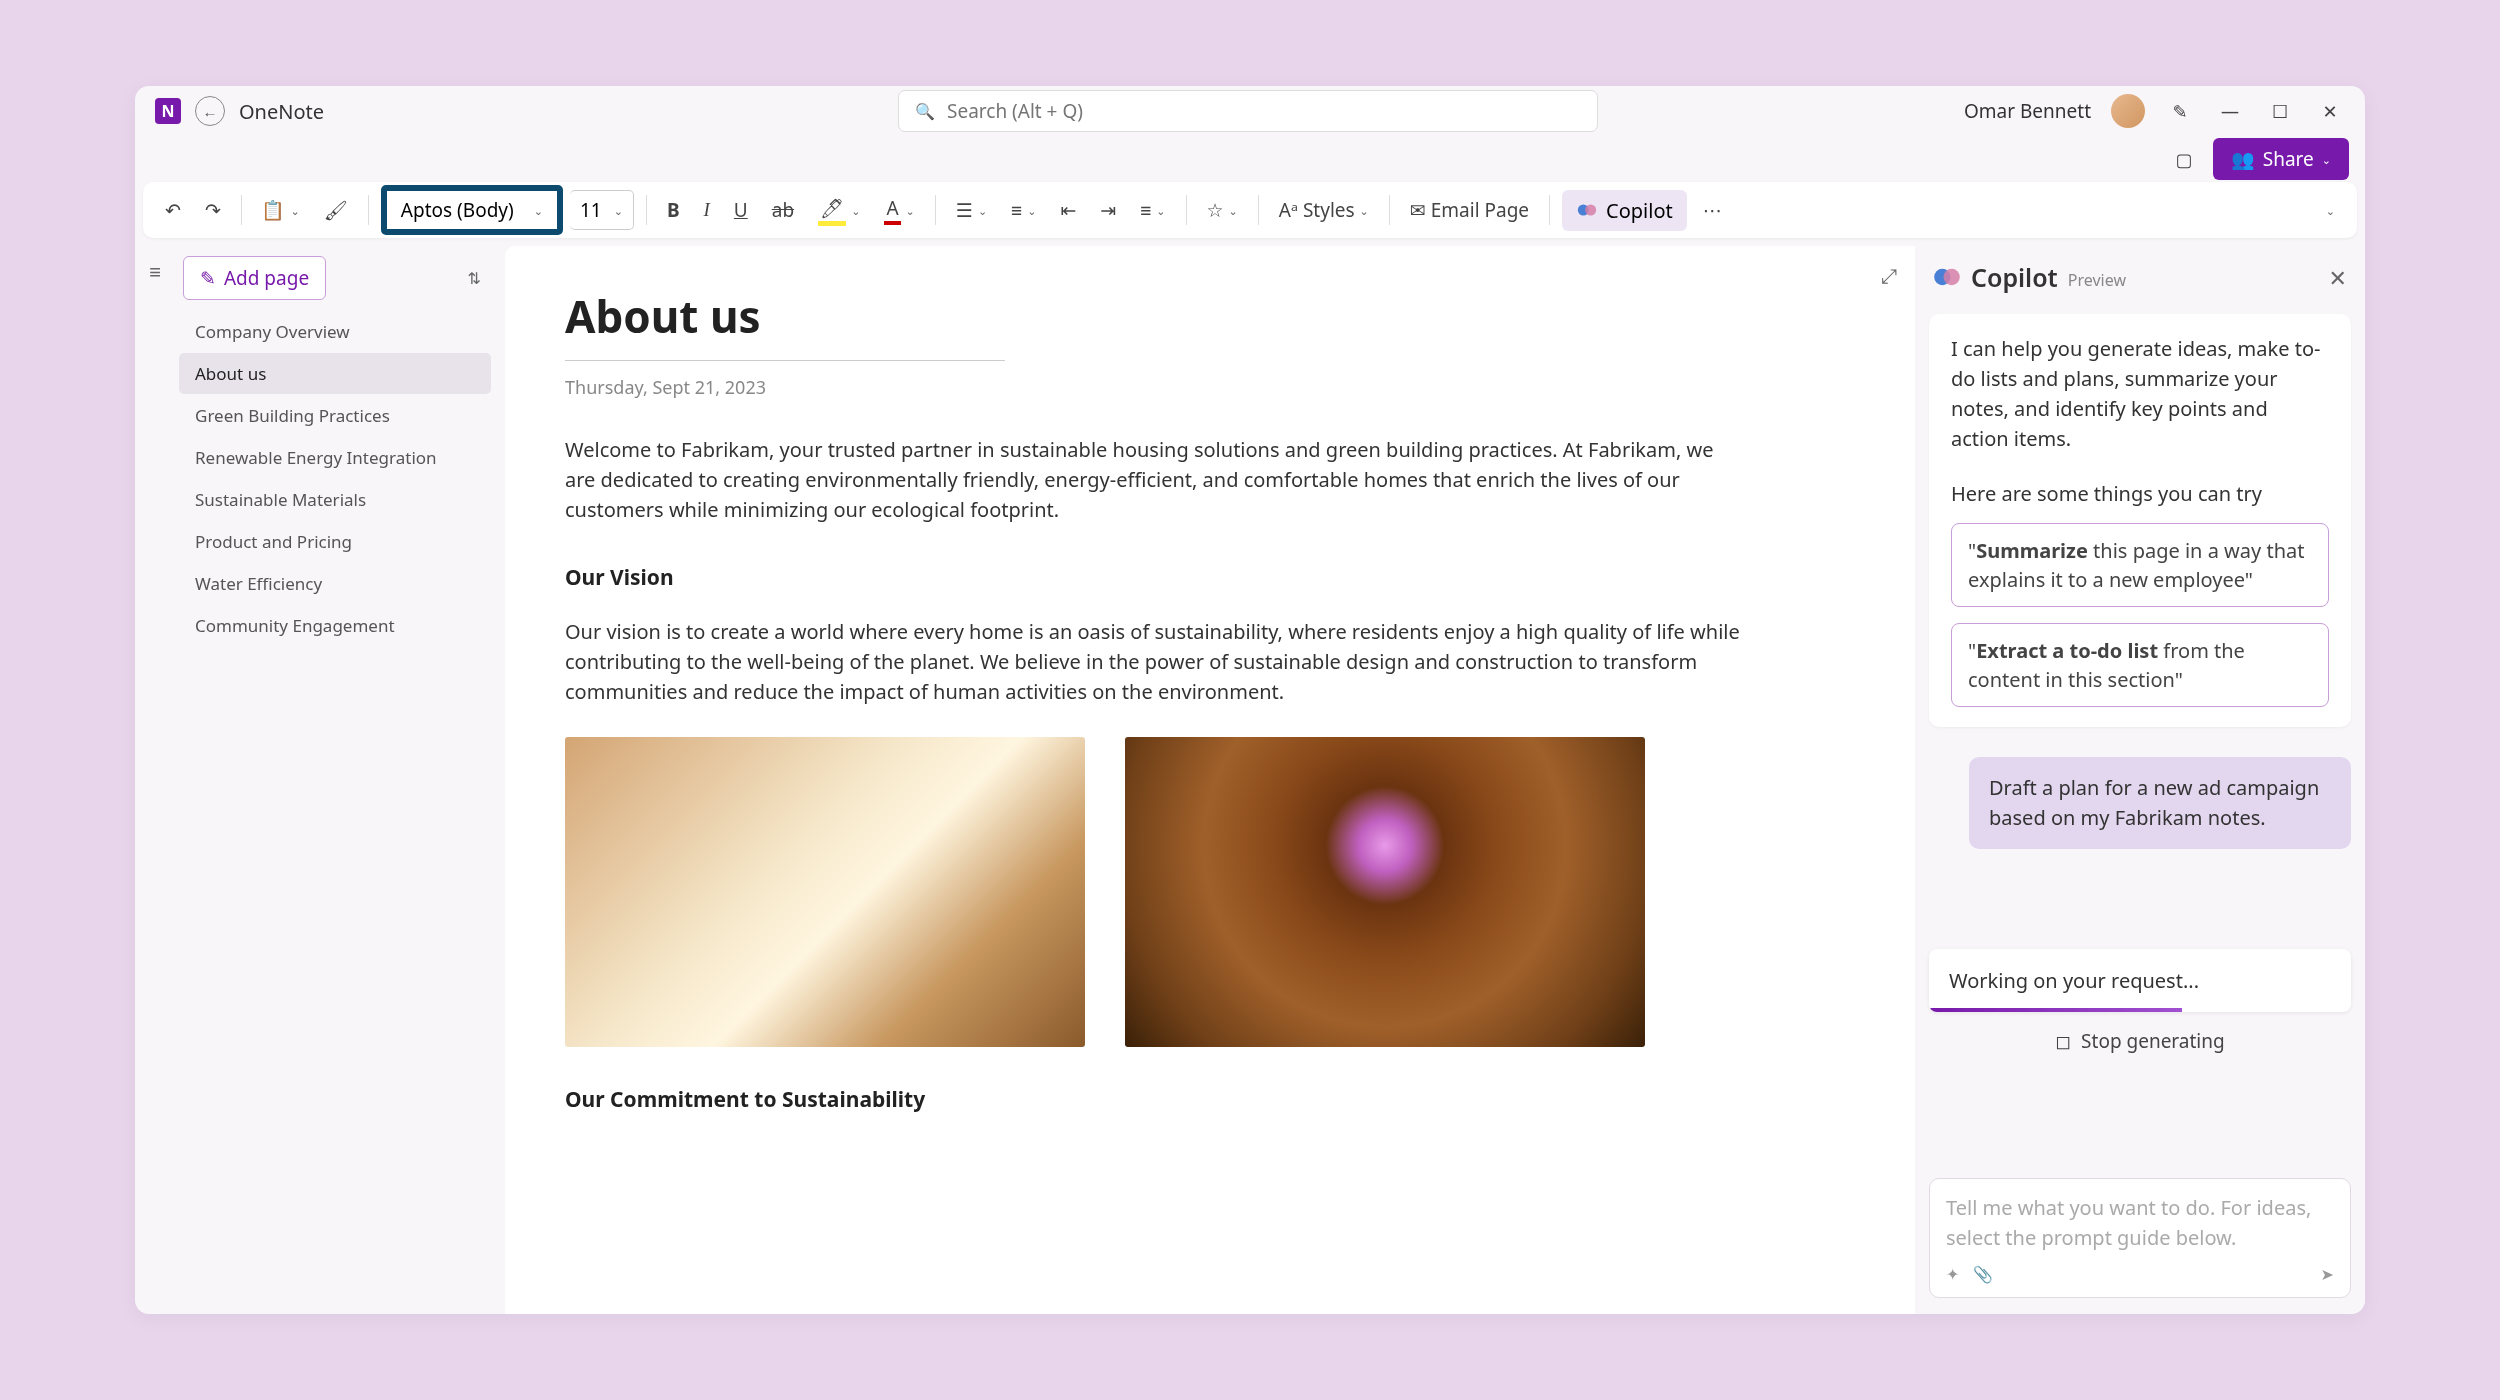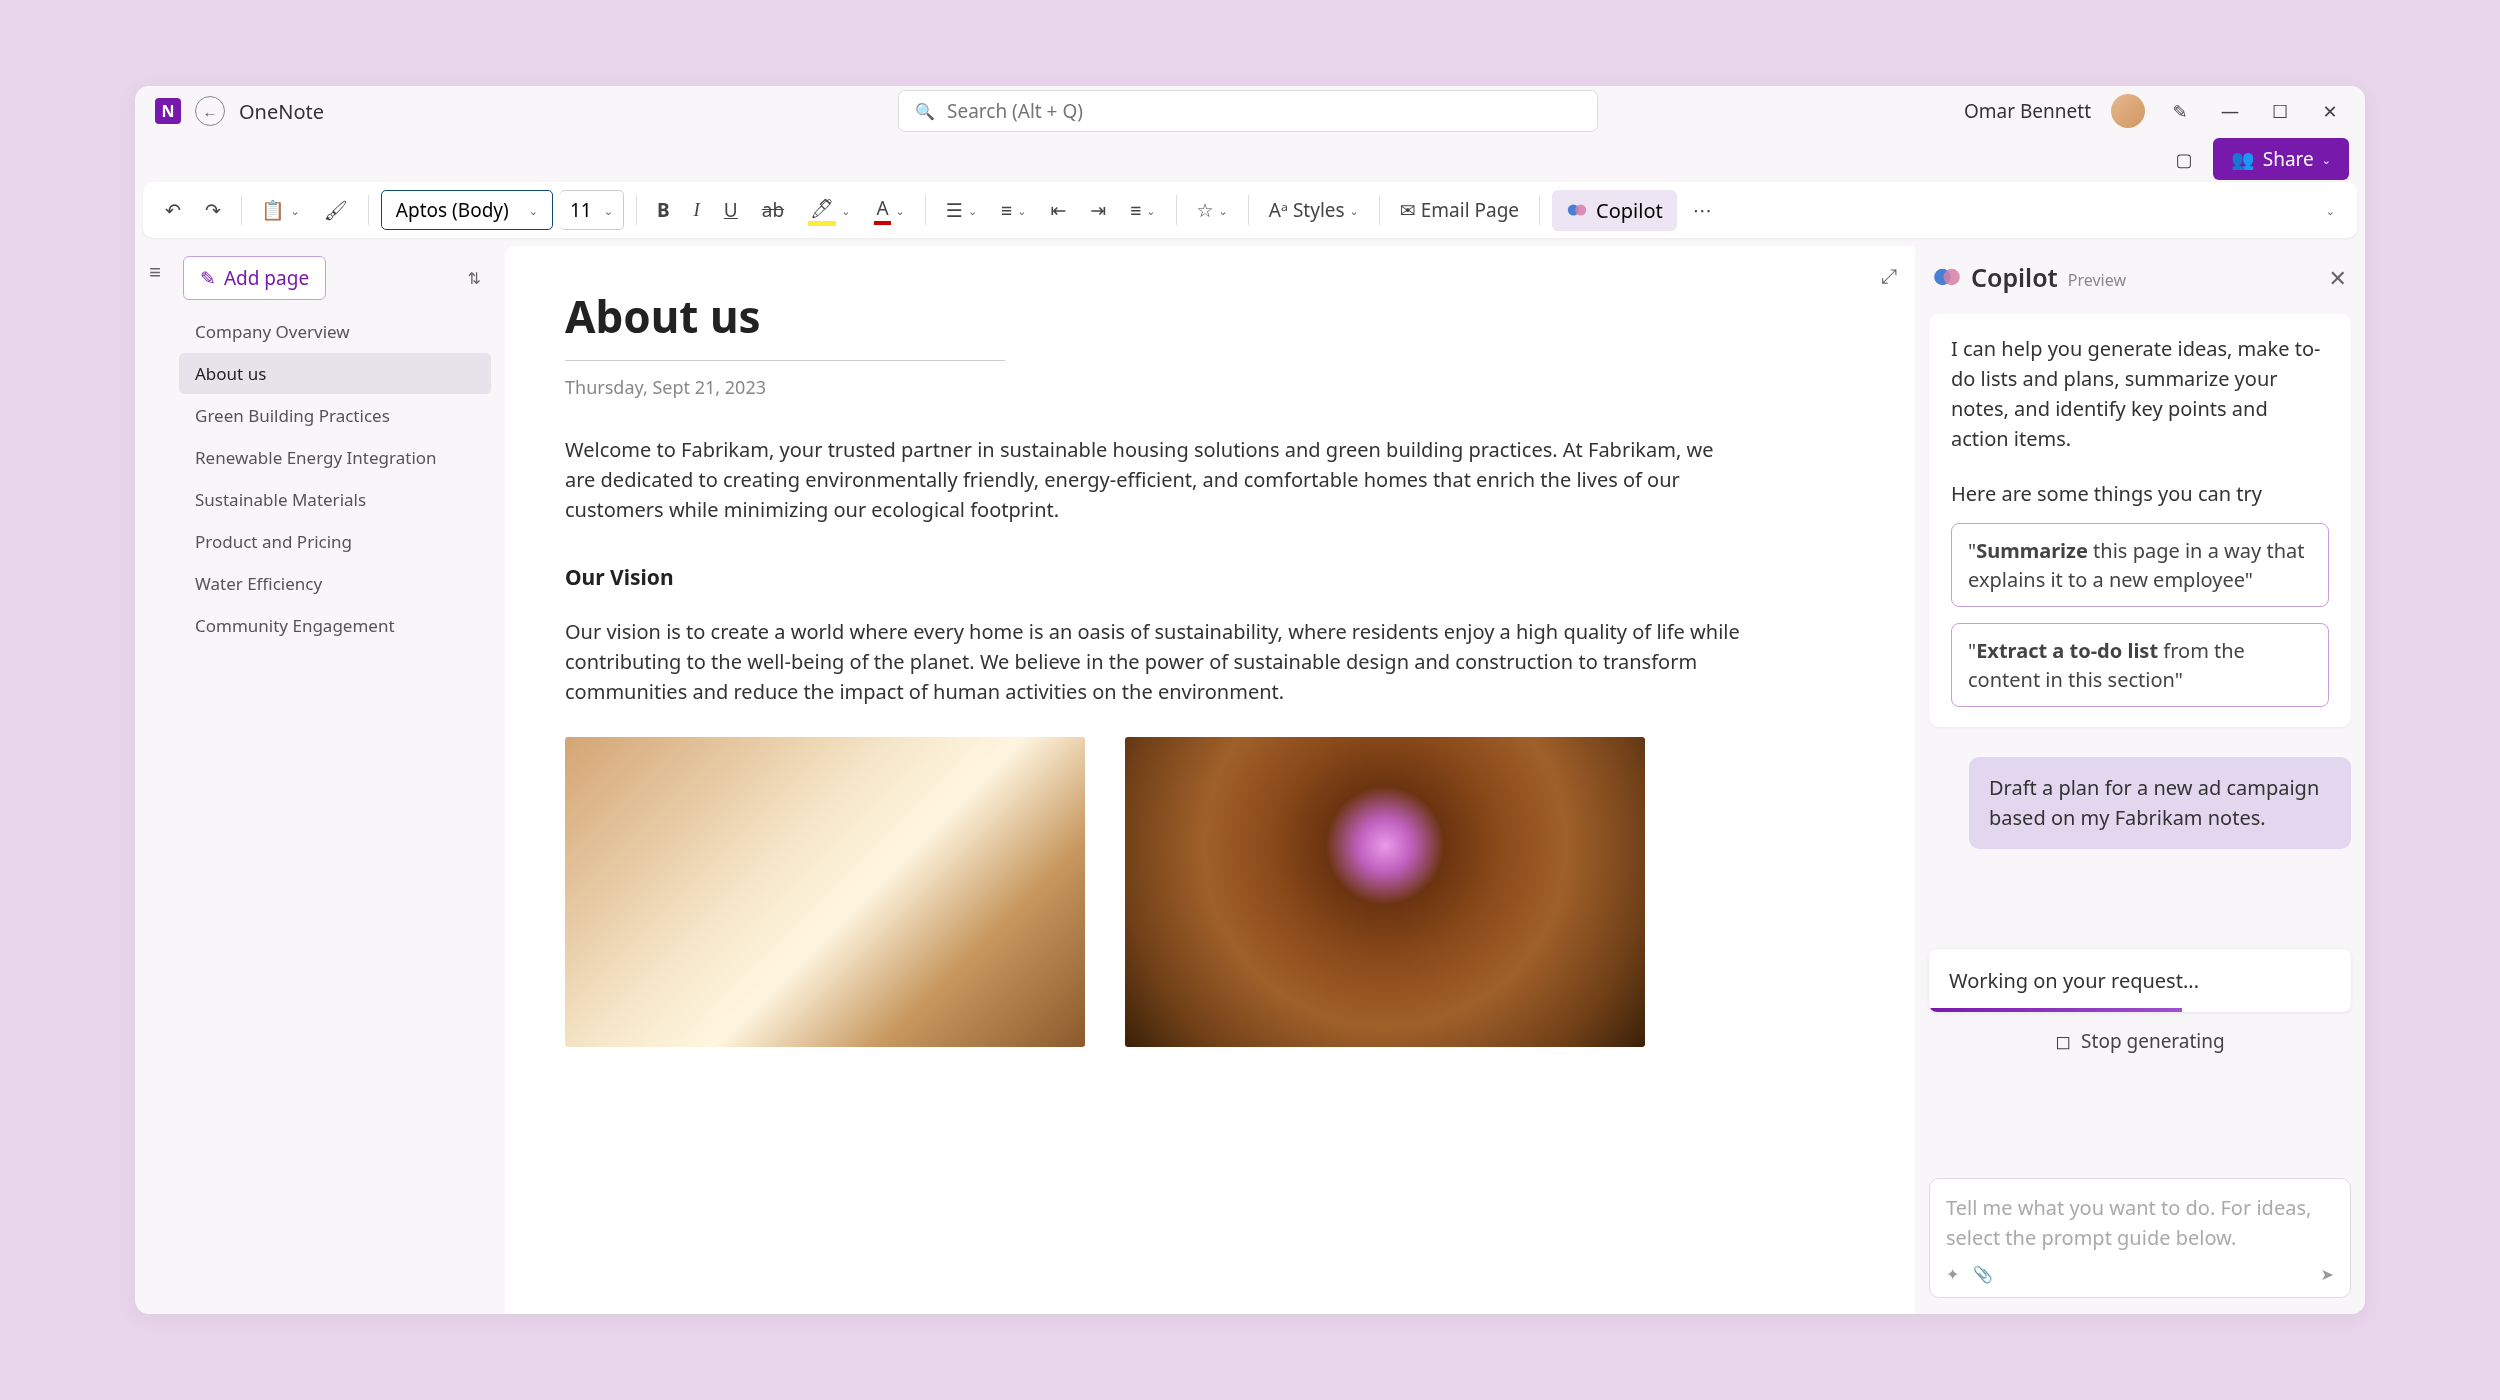--- a/index.html
+++ b/index.html
@@ -22,21 +22,21 @@
 .menubar { height: 46px; display:flex; align-items:center; padding:0 16px; gap:20px; }
 .menu-tab { font-size:20px; color:#444; cursor:pointer; padding:6px 4px; }
 .menu-tab.active { font-weight:600; border-bottom:3px solid #7719aa; }
 .menubar-right { margin-left:auto; display:flex; align-items:center; gap:14px;}
 .share-btn { background:#7719aa; color:#fff; padding:8px 18px; border-radius:6px; font-size:19px; display:flex; align-items:center; gap:8px; cursor:pointer;}
 
 
 .ribbon { height: 56px; background:#fff; margin:0 8px; border-radius:10px; display:flex; align-items:center; padding:0 14px; gap:8px; box-shadow:0 1px 3px rgba(0,0,0,0.06);}
 .rib-btn { padding:6px 8px; cursor:pointer; color:#444; display:flex; align-items:center; gap:5px; border-radius:4px; font-size:19px;}
 .rib-sep { width:1px; height:30px; background:#ddd; margin:0 4px;}
-.font-select { border:1px solid #0c4a6e; border-radius:5px; padding:6px 14px; font-size:19px; display:flex; align-items:center; gap:20px; cursor:pointer; background:#fff;}
+.font-select { border:6px solid #0c4a6e; border-radius:5px; padding:6px 14px; font-size:19px; display:flex; align-items:center; gap:20px; cursor:pointer; background:#fff;}
 .size-select { border:1px solid #ccc; border-radius:5px; padding:6px 10px; font-size:19px; display:flex; align-items:center; gap:12px; cursor:pointer; background:#fff; border-left:none; margin-left:-1px;}
 .copilot-rbtn { background:#ede5f4; border-radius:6px; padding:7px 14px; display:flex; align-items:center; gap:8px; cursor:pointer; font-size:20px;}
 .chev { font-size:11px; color:#666;}
 
 
 .body-area { flex:1; display:flex; margin-top:8px; overflow:hidden;}
 .hamburger { width:40px; padding-top:12px; text-align:center; color:#666; font-size:20px; cursor:pointer;}
 
 
 .left-panel { width:320px; display:flex; flex-direction:column; }
@@ -207,20 +207,21 @@
         <div class="doc-title">About us</div>
         <div class="title-underline"></div>
         <div class="doc-date">Thursday, Sept 21, 2023</div>
         <div class="doc-para">Welcome to Fabrikam, your trusted partner in sustainable housing solutions and green building practices. At Fabrikam, we are dedicated to creating environmentally friendly, energy-efficient, and comfortable homes that enrich the lives of our customers while minimizing our ecological footprint.</div>
         <div class="doc-heading">Our Vision</div>
         <div class="doc-para" style="margin-top:26px;">Our vision is to create a world where every home is an oasis of sustainability, where residents enjoy a high quality of life while contributing to the well-being of the planet. We believe in the power of sustainable design and construction to transform communities and reduce the impact of human activities on the environment.</div>
         <div class="doc-images">
           <div class="doc-img img1"></div>
           <div class="doc-img img2"></div>
         </div>
+        <div class="doc-heading">Our Commitment to Sustainability</div>
       </div>
     </div>
 
     <div class="copilot-panel">
       <div class="cp-header">
         <svg class="cp-logo" viewBox="0 0 24 24">
             <circle cx="8" cy="12" r="7" fill="#4a7fd6"></circle>
             <circle cx="16" cy="12" r="7" fill="#d67fa8" fill-opacity="0.85"></circle>
           </svg>
         <span class="cp-title">Copilot</span>

